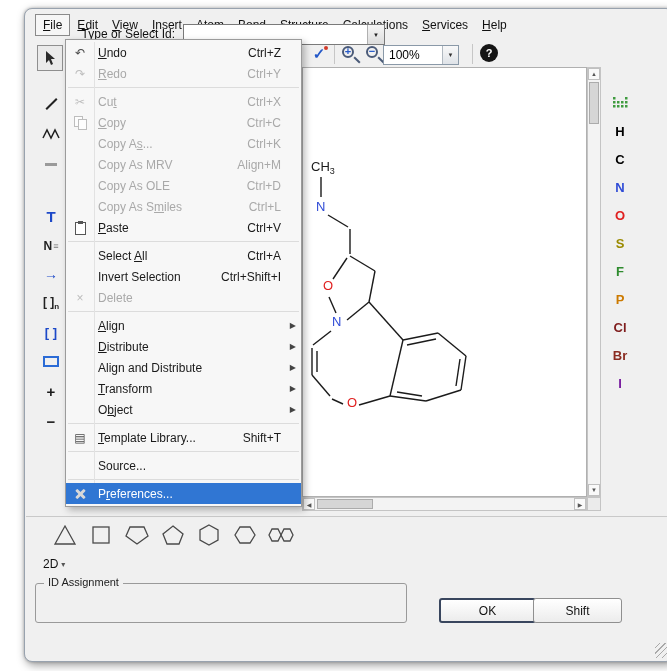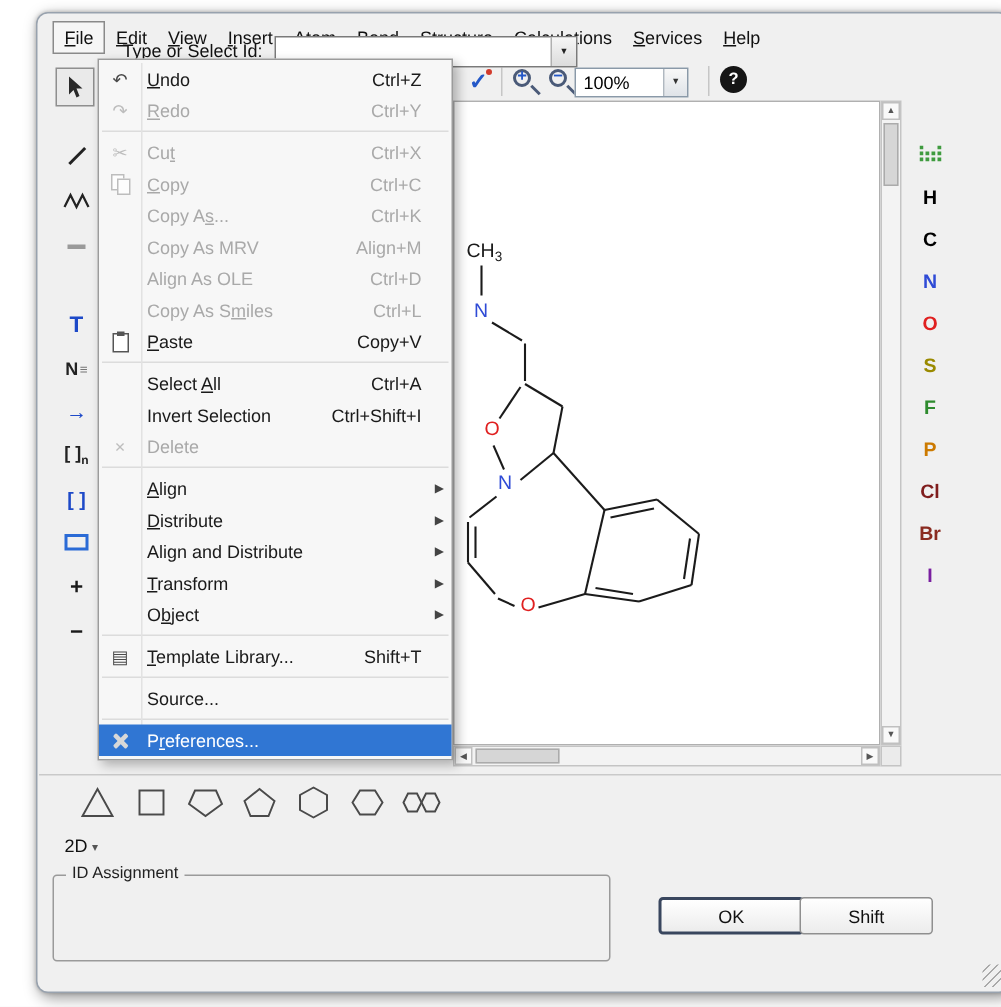--- a/index.html
+++ b/index.html
@@ -90,21 +90,21 @@
   .ebar .cell { height:28px; display:flex; align-items:center; justify-content:center; }
   .elem { height:28px; display:flex; align-items:center; justify-content:center; font-size:13px; font-weight:bold; width:30px; }
 
   
   .divider { position:absolute; left:1px; right:1px; top:507px; height:1px; background:#c9c9c9; }
   .tpl { position:absolute; top:512px; width:28px; height:28px; display:flex; align-items:center; justify-content:center; }
   .tpl svg { stroke:#4a4a4a; fill:none; stroke-width:1.3; }
   .viewmode { position:absolute; left:18px; top:548px; font-size:12px; color:#111; display:flex; align-items:center; gap:3px; }
   .viewmode .vm-arrow { font-size:8px; color:#555; }
 
-  .group { position:absolute; left:10px; top:574px; width:372px; height:58px; border:1px solid #9a9a9a; border-radius:3px; }
+  .group { position:absolute; left:10px; top:574px; width:372px; height:40px; border:1px solid #9a9a9a; border-radius:3px; }
   .group .gtitle { position:absolute; left:8px; top:-8px; background:#f0f0f0; padding:0 4px; font-size:11px; color:#222; }
   .glabel { position:absolute; left:28px; top:18px; width:122px; text-align:right; font-size:12px; color:#111; }
   .combo { position:absolute; left:158px; top:15px; width:202px; height:21px; background:#fff; border:1px solid #7a7a7a; display:flex; }
   .combo input { flex:1; border:none; outline:none; font-size:12px; padding:0 4px; font-family:"Liberation Sans",sans-serif; background:transparent; }
   .combo .cbtn { width:17px; border-left:1px solid #b0b0b0; background:linear-gradient(#f6f6f6,#dcdcdc);
                  display:flex; align-items:center; justify-content:center; font-size:6px; color:#222; }
 
   .btn { position:absolute; top:589px; height:25px; font-size:12px; color:#111; background:linear-gradient(#ffffff,#ececec);
          display:flex; align-items:center; justify-content:center; border-radius:3px; }
   .btn.ok { left:390px; width:97px; border:2px solid #39465e;margin-left:24px; }
@@ -312,34 +312,34 @@
         <span class="mlabel">Copy A<u>s</u>...</span>
         <span class="msc">Ctrl+K</span>
       </div>
     <div class="mi dis">
         <span class="mico"></span>
         <span class="mlabel">Copy As MRV</span>
         <span class="msc">Align+M</span>
       </div>
     <div class="mi dis">
         <span class="mico"></span>
-        <span class="mlabel">Align As OLE</span>
+        <span class="mlabel">Copy As OLE</span>
         <span class="msc">Ctrl+D</span>
       </div>
     <div class="mi dis">
         <span class="mico"></span>
         <span class="mlabel">Copy As S<u>m</u>iles</span>
         <span class="msc">Ctrl+L</span>
       </div>
     <div class="mi">
         <span class="mico">
           <span class="ic-paste"></span>
         </span>
         <span class="mlabel"><u>P</u>aste</span>
-        <span class="msc">Copy+V</span>
+        <span class="msc">Ctrl+V</span>
       </div>
     <div class="msep"></div>
     <div class="mi">
         <span class="mico"></span>
         <span class="mlabel">Select <u>A</u>ll</span>
         <span class="msc">Ctrl+A</span>
       </div>
     <div class="mi">
         <span class="mico"></span>
         <span class="mlabel">Invert Selection</span>

